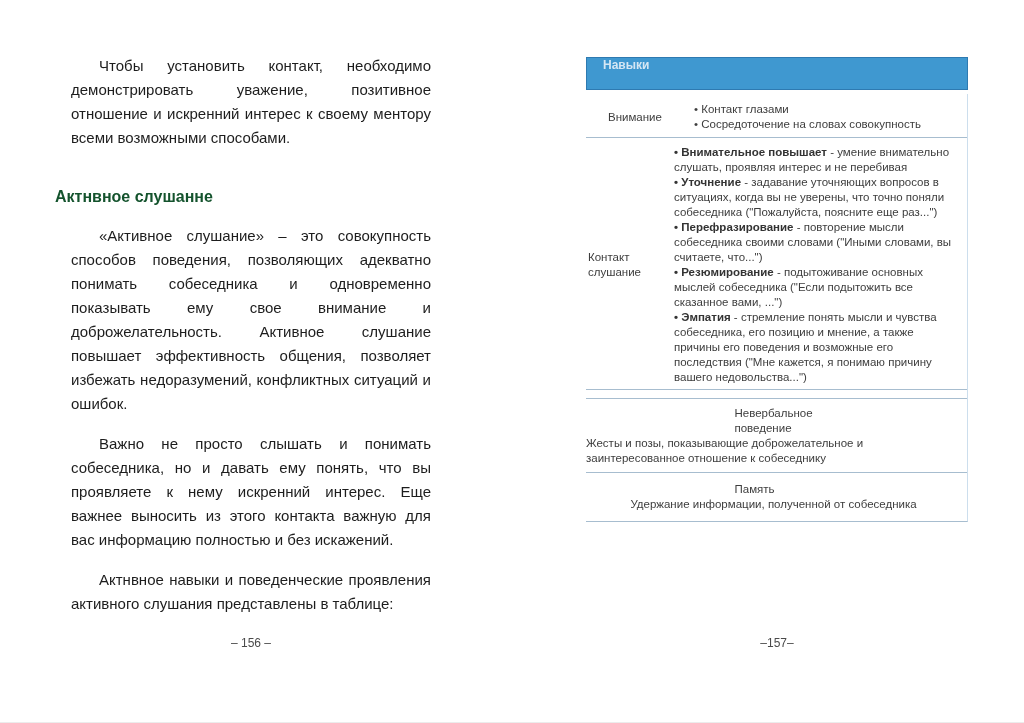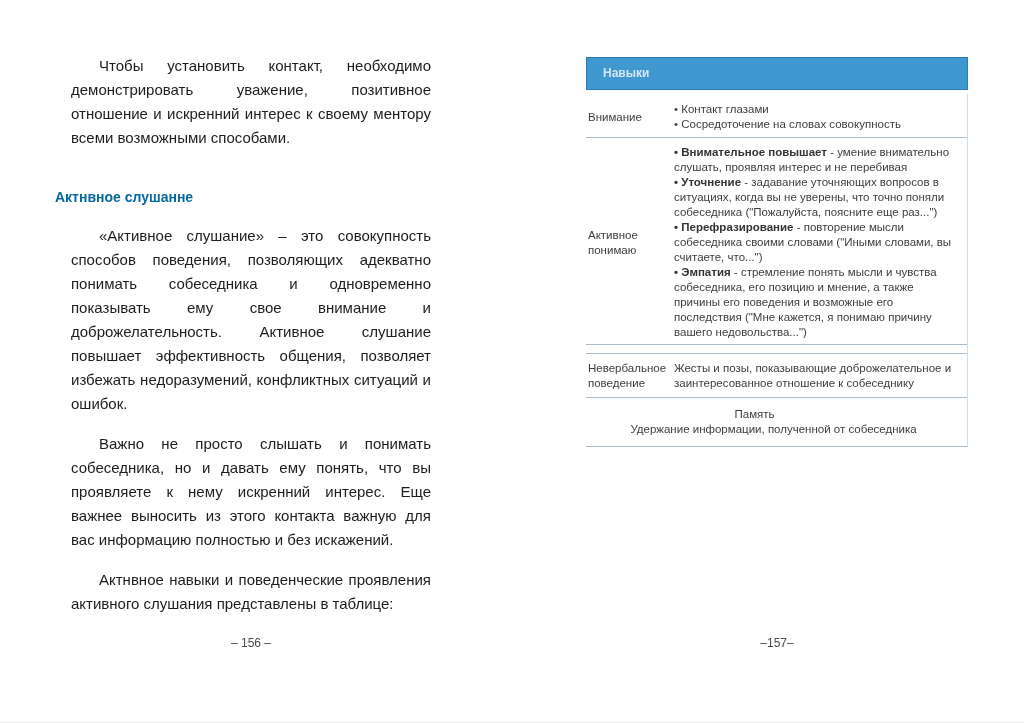--- a/index.html
+++ b/index.html
@@ -30,62 +30,63 @@
     position:absolute;left:55px;top:38px;width:392px;
     font-size:15px;line-height:24px;
   }
   .body-par{
     margin:16px;
     text-indent:28px;
     text-align:justify;
   }
   .heading{
     margin:36px 0 16px 0;
-    font-size:14px;
+    font-size:16px;
     line-height:22px;
     font-weight:bold;
-    color:#0369a1;
+    color:#14532d;
     text-align:left;
   }
 
   
   .skills-table{
     position:absolute;left:586px;top:57px;width:382px;
     font-size:11.5px;line-height:15px;
     color:var(--table-text);
   }
   .thead{
-    display:flex;align-items:center;
+    display:flex;
     height:33px;
     background:var(--accent);
     border:1px solid var(--accent-dark);
     color:var(--header-text);
     font-weight:bold;
     font-size:12px;
+    flex-direction:column;
   }
   .hskill{width:88px;padding-left:16px;}
   .hind{flex:1;text-align:center;}
   .tbody{
     border-right:1px solid var(--table-edge);
     border-bottom:1px solid var(--sep);
     margin-top:4px;
   }
   .trow{
     display:flex;align-items:center;
     position:relative;
   }
   .trow.sep-top{border-top:1px solid var(--sep);}
-  .trow.double-top{margin-top:9px;}
+  .trow.double-top{margin-top:9px;flex-direction:column;}
   .trow.double-top::before{
     content:"";position:absolute;left:0;right:0;top:-10px;height:1px;
     background:var(--sep);
   }
   .tskill{width:88px;padding:0 4px 0 2px;flex-shrink:0;}
   .tind{flex:1;padding-right:6px;}
-  .row-1{padding:8px 0 5px 0;}
+  .row-1{padding:8px 0 5px 0;margin-left:20px;}
   .row-2{padding:7px 0 4px 0;}
   .row-3{padding:7px 0 6px 0;}
   .row-4{padding:9px 0 9px 0;flex-direction:column;}
   .titem b{color:#333;}
 
   
   .pagenum{
     position:absolute;top:636px;
     font-size:12px;line-height:14px;
     color:var(--pagenum);
@@ -115,25 +116,26 @@
     </div>
     <div class="tbody">
         <div class="trow row-1">
           <div class="tskill">Внимание</div>
           <div class="tind">
             <div class="titem">• Контакт глазами</div>
             <div class="titem">• Сосредоточение на словах совокупность</div>
           </div>
         </div>
         <div class="trow row-2 sep-top">
-          <div class="tskill">Активное понимаю</div>
+          <div class="tskill">Контакт слушание</div>
           <div class="tind">
             <div class="titem"><b>• Внимательное повышает</b> - умение внимательно слушать, проявляя интерес и не перебивая</div>
             <div class="titem"><b>• Уточнение</b> - задавание уточняющих вопросов в ситуациях, когда вы не уверены, что точно поняли собеседника ("Пожалуйста, поясните еще раз...")</div>
             <div class="titem"><b>• Перефразирование</b> - повторение мысли собеседника своими словами ("Иными словами, вы считаете, что...")</div>
+            <div class="titem"><b>• Резюмирование</b> - подытоживание основных мыслей собеседника ("Если подытожить все сказанное вами, ...")</div>
             <div class="titem"><b>• Эмпатия</b> - стремление понять мысли и чувства собеседника, его позицию и мнение, а также причины его поведения и возможные его последствия ("Мне кажется, я понимаю причину вашего недовольства...")</div>
           </div>
         </div>
         <div class="trow row-3 sep-top double-top">
           <div class="tskill">Невербальное поведение</div>
           <div class="tind">
             <div class="titem">Жесты и позы, показывающие доброжелательное и заинтересованное отношение к собеседнику</div>
           </div>
         </div>
         <div class="trow row-4 sep-top">

